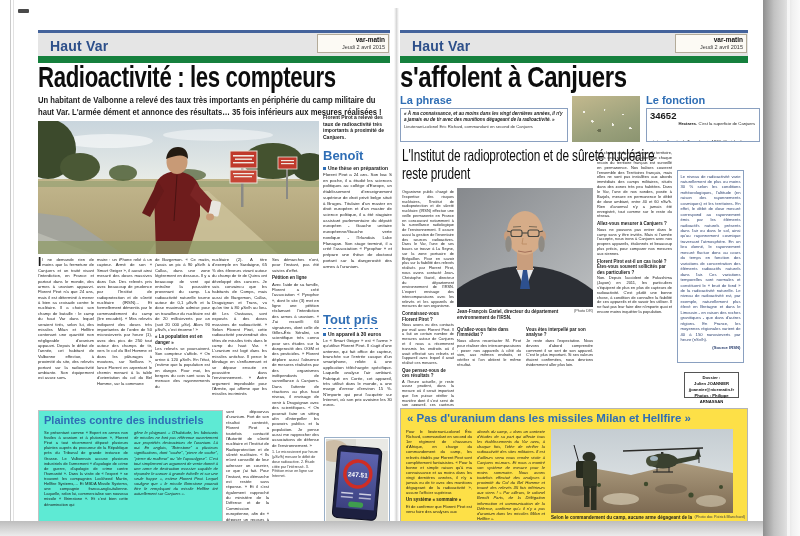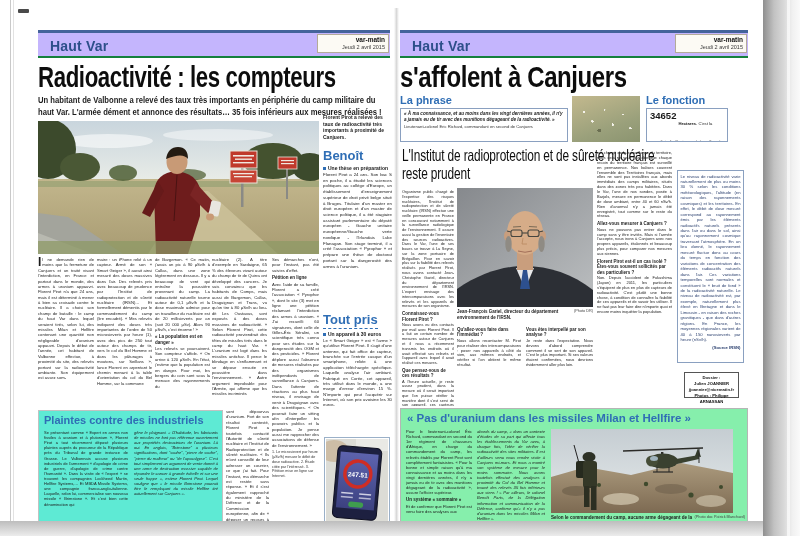--- a/index.html
+++ b/index.html
@@ -9,21 +9,21 @@
   
   .edge-right{left:763px;top:0;width:37px;height:536px;
     background:linear-gradient(90deg,#8f8f8f,#c2c2c2 30%,#d7d7d7 55%,#f1f1f1 80%,#fafafa);}
   .edge-right-line{left:787px;top:0;width:3px;height:536px;background:#f8f8f8;opacity:.85;}
   .edge-bottom{left:0;top:521px;width:800px;height:15px;background:linear-gradient(#bdbdbd,#ececec);}
   .edge-left1{left:10px;top:0;width:1px;height:521px;background:#c9c9c9;}
   .edge-left2{left:13px;top:0;width:1px;height:521px;background:#e2e2e2;}
   .corner-dash{left:18px;top:9px;width:11px;height:4px;background:#4a4a4a;border-radius:1px;}
   .fold{left:394px;top:8px;width:5px;height:513px;background:linear-gradient(90deg,#fff,#d8d8d8 50%,#fff);}
   
-  .pagehead{height:23px;background:#c4b5fd;border-top:3px solid #44639b;border-bottom:2px solid #15803d;}
+  .pagehead{height:23px;background:#e5e5e5;border-top:3px solid #44639b;border-bottom:7px solid #15803d;}
   .kicker{position:absolute;left:12px;bottom:2px;font-size:14px;font-weight:700;color:#2d4f8a;letter-spacing:.2px;}
   .datebox{position:absolute;right:1px;top:1px;width:72px;height:19px;background:#fcfaf4;
     border:1px solid #b3ab99;text-align:right;padding:1px 3px;box-sizing:border-box;line-height:1.2;}
   .mh{font-size:6.5px;font-weight:800;color:#101010;}
   .dt{font-size:5.5px;color:#3a3a3a;}
   
   .head1{font-size:30px;font-weight:800;color:#0d0d0d;letter-spacing:-.5px;white-space:nowrap;transform-origin:0 0;}
   .stand{width:414px;transform:scaleX(.85);transform-origin:0 0;font-size:9px;font-weight:700;
     line-height:1.28;color:#1d1d1d;}
   .head2{width:352px;transform:scaleX(.72);transform-origin:0 0;font-size:16.5px;font-weight:400;
@@ -48,21 +48,21 @@
   
   .fbox{border:1px solid #8aa0c0;background:#fff;box-sizing:border-box;padding:2px 3px;overflow:hidden;}
   .quote{font-size:4.6px;font-style:italic;font-weight:700;line-height:1.28;color:#1c1c1c;}
   .attr{font-size:4.2px;color:#333;margin-top:1.5px;}
   .bignum{float:left;font-size:9.5px;font-weight:800;margin:0 2px 0 0;line-height:1;}
   .chifftxt{font-size:4.2px;line-height:1.25;text-align:justify;}
   .navytxt{font-size:4.2px;line-height:1.3;text-align:justify;color:#2a3f6e;}
   .src{text-align:right;margin-top:2px;font-weight:700;}
   .creditbox{border:1px solid #555;background:#fff;text-align:center;font-size:4.2px;font-weight:700;
     line-height:1.4;padding:2px 1px;box-sizing:border-box;color:#111;}
-  .bigbox{border:1px solid #b5b5b5;background:#86efac;box-sizing:border-box;}
+  .bigbox{border:1px solid #b5b5b5;background:#fde047;box-sizing:border-box;}
   .plainbox{border:1px solid #c2c2c2;background:#5eead4;box-sizing:border-box;}
   .italic{font-style:italic;}
   .photo{overflow:hidden;background:#ddd;}
   .aerial{background:
     radial-gradient(circle 2px at 18% 35%,#f4f2ea 60%,transparent 61%),
     radial-gradient(circle 2px at 30% 55%,#f4f2ea 60%,transparent 61%),
     radial-gradient(circle 1.5px at 48% 30%,#efede4 60%,transparent 61%),
     radial-gradient(circle 2px at 60% 62%,#f4f2ea 60%,transparent 61%),
     radial-gradient(circle 1.5px at 75% 40%,#efede4 60%,transparent 61%),
     radial-gradient(circle 2px at 86% 70%,#f4f2ea 60%,transparent 61%),
@@ -220,21 +220,21 @@
 
   <div class="abs secthead" style="left:400px;top:95px;"><span class="ul">La phrase</span></div>
   <div class="abs fbox" style="left:400px;top:108px;width:168px;height:34px;">
     <div class="quote">« À ma connaissance, et au moins dans les vingt dernières années, il n'y a jamais eu de tir avec des munitions dégageant de la radioactivité. »</div>
     <div class="attr">Lieutenant-colonel Eric Richard, commandant en second de Canjuers</div>
   </div>
 
   <div class="abs photo aerial" style="left:572px;top:96px;width:68px;height:46px;"></div>
 
   <div class="abs secthead" style="left:646px;top:95px;"><span class="ul">Le fonction</span></div>
-  <div class="abs fbox" style="left:646px;top:108px;width:82px;height:34px;">
+  <div class="abs fbox" style="left:646px;top:108px;width:114px;height:34px;">
     <span class="bignum">34652</span>
     <span class="chifftxt"><b>Hectares.</b> <span>C'est la superficie de Canjuers géré par l'armée de Terre depuis 1974. C'est le plus grand camp d'Europe continentale. Il dispose de plusieurs champs de tir, de réceptacles pour les tirs d'artillerie, et permet l'organisation de manœuvres interarmes.</span></span>
   </div>
 
   <div class="abs head2" style="left:402px;top:146px;">L'Institut de radioprotection et de sûreté nucléaire reste prudent</div>
 
   <div class="abs col" style="left:402px;top:190px;width:52px;height:216px;font-size:3.9px;line-height:1.22;">
     <p>Organisme public chargé de l'expertise des risques nucléaires, l'Institut de radioprotection et de sûreté nucléaire (IRSN) effectue une veille permanente en France en concourant notamment à la surveillance radiologique de l'environnement. Il assure aussi la gestion de l'inventaire des sources radioactives. Dans le Var, l'une de ses bases se trouve à La Seyne, sur la zone portuaire de Brégaillon. Pour en savoir plus sur la fiabilité des relevés réalisés par Florent Pirot, nous avons contacté Jean-Christophe Gariel, directeur du département environnement de l'IRSN. L'expert envisage des intercomparaisons avec les relevés et les appareils de mesures de son organisme.</p>
     <div class="bq">Connaissez-vous Florent Pirot ?</div>
     <p>Nous avons eu des contacts par mail avec Florent Pirot. Il a fait un certain nombre de mesures autour de Canjuers et il nous a récemment transmis les endroits où il avait effectué ses relevés et l'appareil avec lequel il avait réalisé ces mesures.</p>

